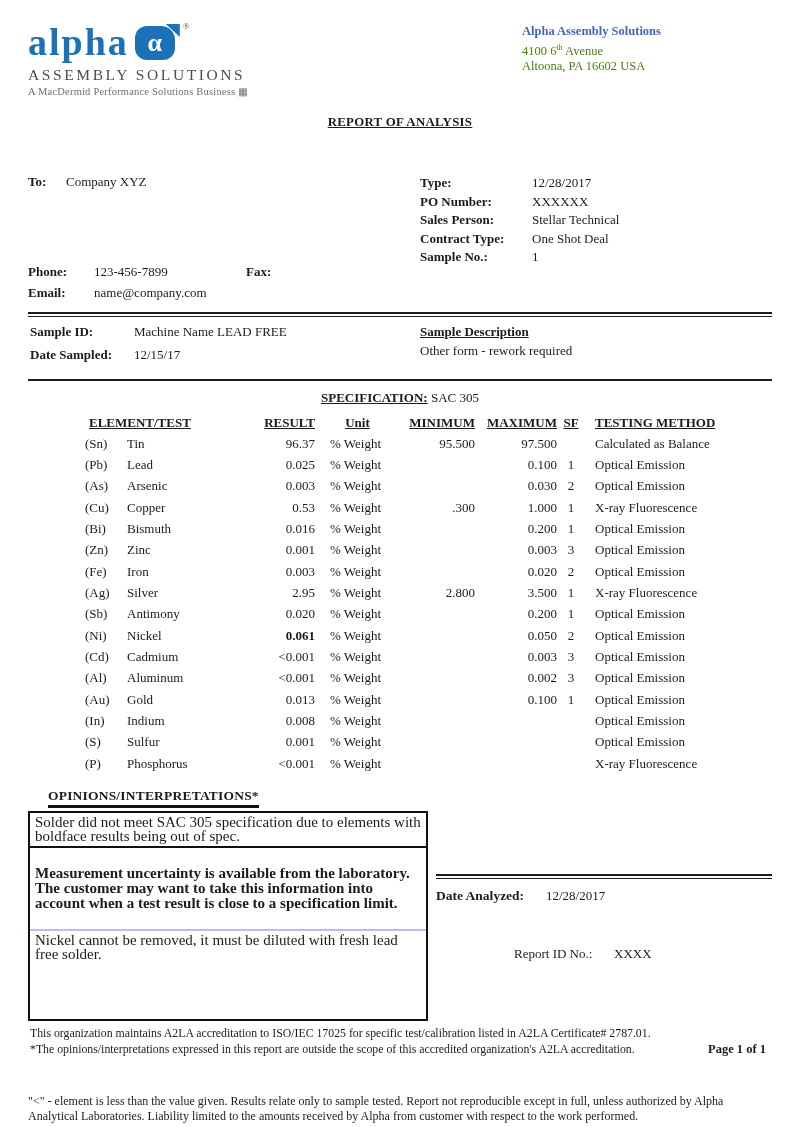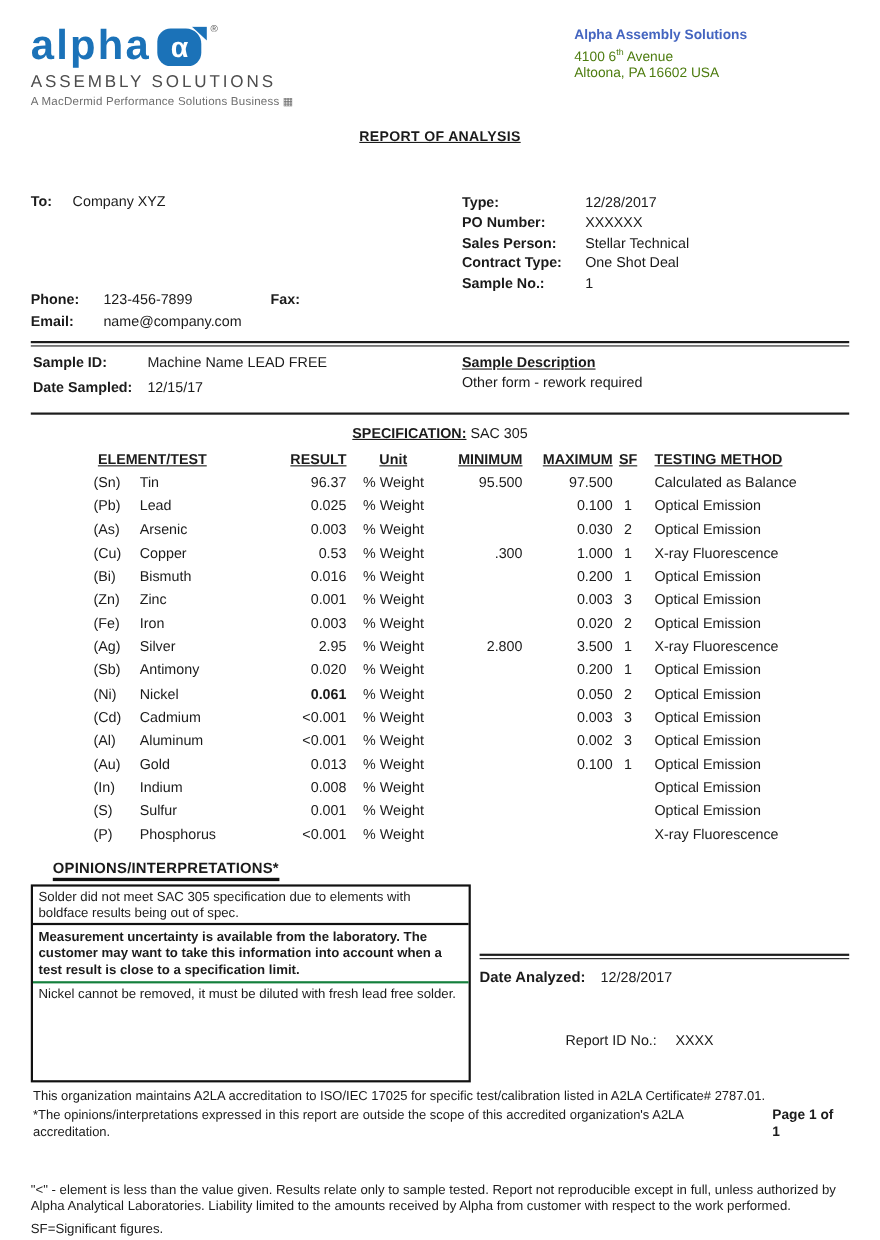--- a/index.html
+++ b/index.html
@@ -1,19 +1,19 @@
 <!DOCTYPE html>
 <html><head>
 <meta charset="utf-8">
 <style>
   html,body{margin:0;padding:0;background:#fff;}
   .page{
     width:800px;height:1127px;box-sizing:border-box;position:relative;
     background:#fff;color:#1b1b1b;
-    font-family:Liberation Sans, sans-serif;
+    font-family:Liberation Serif, serif;
     font-size:13px;padding:22px 28px 0 28px;overflow:hidden;
   }
   
   .hdr{display:flex;justify-content:space-between;align-items:flex-start;}
   .logo-block{line-height:1;}
   .logo-row{display:flex;align-items:flex-start;}
   .logo-word{font-size:38px;font-weight:bold;color:#1b72b8;letter-spacing:2px;line-height:40px;}
   .alpha-mark{position:relative;width:46px;height:40px;display:inline-block;margin-left:6px;}
   .mark-body{position:absolute;left:0;top:4px;width:40px;height:34px;background:#1b72b8;border-radius:12px 14px 12px 12px;}
   .mark-spike{position:absolute;right:1px;top:2px;width:14px;height:13px;background:#1b72b8;clip-path:polygon(100% 0,0 0,100% 100%);}
@@ -68,23 +68,23 @@
   .h-min,.c-min,.h-max,.c-max{text-align:right;}
   .h-sf,.c-sf{text-align:center;}
   .h-method,.c-method{padding-left:10px;}
   .trow{height:21.35px;}
   .cell{white-space:nowrap;}
   .c-res.bold{font-weight:bold;}
   
   .op-head{margin-top:13px;margin-left:20px;display:inline-block;font-weight:bold;font-size:13.5px;border-bottom:3px solid #111;padding-bottom:1px;letter-spacing:.2px;}
   .op-flex{display:flex;margin-top:3px;}
   .op-box{width:400px;border:2px solid #111;box-sizing:border-box;}
-  .op-note{padding:2px 5px;font-size:12px;line-height:14.5px;}
+  .op-note{padding:2px 5px;font-size:15px;line-height:14.5px;}
   .op-note.n1{border-bottom:2px solid #111;min-height:28px;}
-  .op-note.n2{border-bottom:2px solid #15803d;font-weight:bold;line-height:15px;padding:3px 5px;}
+  .op-note.n2{border-bottom:2px solid #c4b5fd;font-weight:bold;line-height:15px;padding:18px 5px;}
   .op-note.n3{height:84px;}
   .op-right{flex:1;margin-left:8px;}
   .op-rule{border-top:2px solid #1c1c1c;border-bottom:1px solid #1c1c1c;height:2px;margin-top:63px;}
   .da-row{margin-top:9px;display:flex;}
   .da-label{font-weight:bold;font-size:13.5px;width:110px;}
   .rid-row{margin-top:42px;padding-left:78px;display:flex;}
   .rid-label{width:100px;}
   
   .accr{margin-top:4px;font-size:11.8px;line-height:16.5px;margin-left:2px;}
   .accr-row2{display:flex;align-items:flex-end;gap:28px;}

